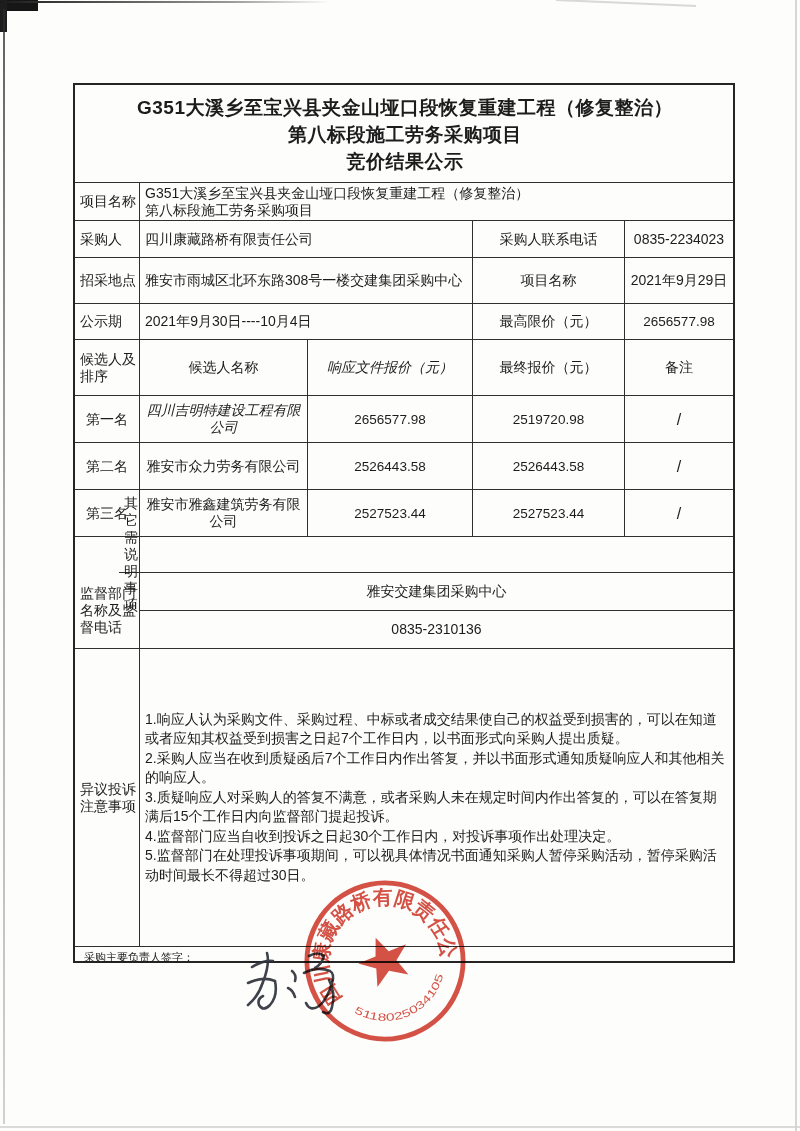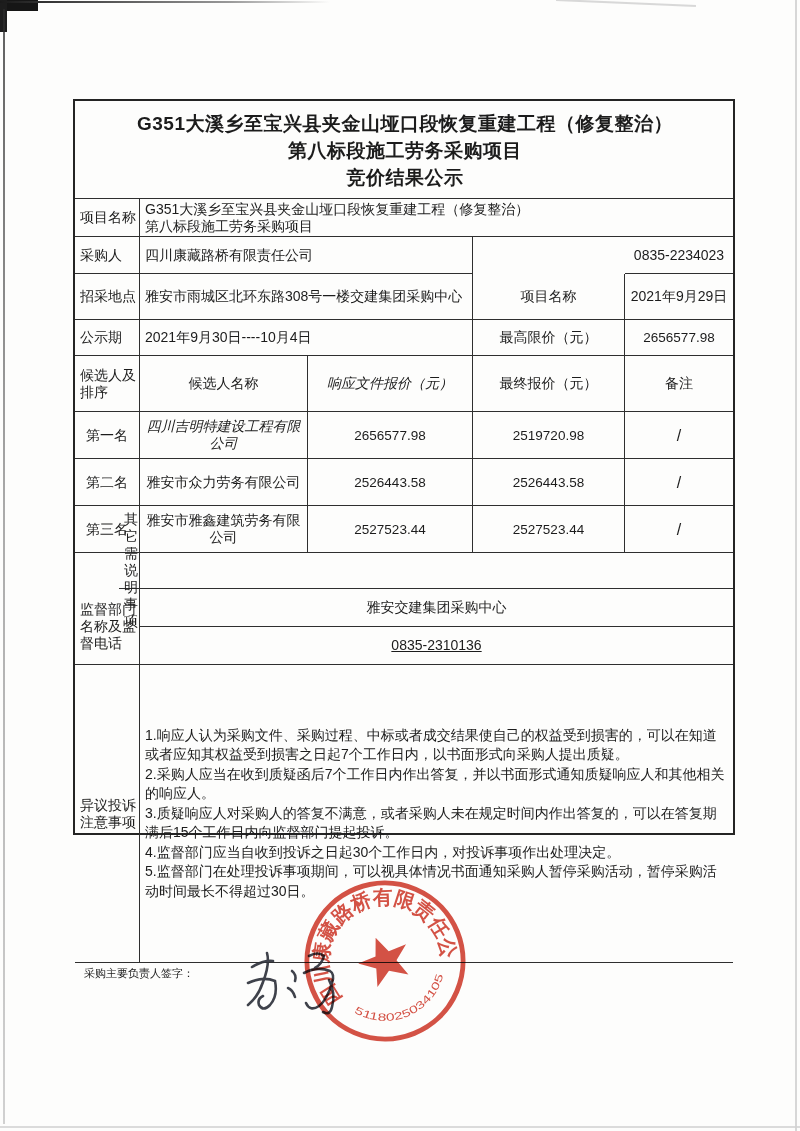--- a/index.html
+++ b/index.html
@@ -14,21 +14,21 @@
   .edge-corner-a{left:0;top:0;width:38px;height:11px;background:#161616;}
   .edge-corner-b{left:0;top:0;width:7px;height:32px;background:#1d1d1d;}
   .edge-top{left:0;top:1px;width:330px;height:2px;background:linear-gradient(90deg,#1a1a1a,#9a9a9a 70%,rgba(160,160,160,0));}
   .edge-top2{left:556px;top:2px;width:140px;height:2px;background:#b9b9b9;opacity:.55;transform:rotate(2.5deg);}
   .edge-left{left:3px;top:9px;width:2px;height:1115px;background:linear-gradient(180deg,#2a2a2a,#8f8f8f 45%,#c2c2c2);opacity:.75;}
   .edge-right{right:3px;top:0;width:2px;height:100%;background:#cdcdcd;opacity:.8;}
   .edge-bottom{left:0;bottom:3px;width:100%;height:2px;background:#d2d2d2;opacity:.8;}
 
   
   .doc{
-    position:absolute; left:73px; top:99px; width:662px; height:736px;
+    position:absolute; left:73px; top:83px; width:662px; height:880px;
     box-sizing:border-box; border:2px solid #242424;
     display:grid;
     grid-template-columns:65px 168px 165px 152px 1fr;
     grid-template-rows:98px 38px 37px 46px 36px 56px 47px 47px 47px 36px 38px 38px 298px 1fr;
     background:transparent;
     font-size:14px;
   }
   .cell{
     box-sizing:border-box;
     border-right:1.5px solid #2f2f2f;
@@ -73,20 +73,21 @@
       <div>第八标段施工劳务采购项目</div>
       <div>竞价结果公示</div>
     </div>
 
     <div class="cell" style="grid-column:1;grid-row:2;">项目名称</div>
     <div class="cell no-r pre" style="grid-column:2/-1;grid-row:2;line-height:16.5px;">G351大溪乡至宝兴县夹金山垭口段恢复重建工程（修复整治）
 第八标段施工劳务采购项目</div>
 
     <div class="cell" style="grid-column:1;grid-row:3;">采购人</div>
     <div class="cell" style="grid-column:2/span 2;grid-row:3;">四川康藏路桥有限责任公司</div>
+    <div class="cell center" style="grid-column:4;grid-row:3;">采购人联系电话</div>
     <div class="cell no-r center" style="grid-column:5;grid-row:3;">0835-2234023</div>
 
     <div class="cell" style="grid-column:1;grid-row:4;">招采地点</div>
     <div class="cell" style="grid-column:2/span 2;grid-row:4;line-height:17px;">雅安市雨城区北环东路308号一楼交建集团采购中心</div>
     <div class="cell center" style="grid-column:4;grid-row:4;">项目名称</div>
     <div class="cell no-r center" style="grid-column:5;grid-row:4;">2021年9月29日</div>
 
     <div class="cell" style="grid-column:1;grid-row:5;">公示期</div>
     <div class="cell" style="grid-column:2/span 2;grid-row:5;">2021年9月30日----10月4日</div>
     <div class="cell center" style="grid-column:4;grid-row:5;">最高限价（元）</div>
@@ -114,21 +115,21 @@
     <div class="cell center" style="grid-column:2;grid-row:9;">雅安市雅鑫建筑劳务有限公司</div>
     <div class="cell center" style="grid-column:3;grid-row:9;font-size:13.5px;">2527523.44</div>
     <div class="cell center" style="grid-column:4;grid-row:9;font-size:13.5px;">2527523.44</div>
     <div class="cell no-r center" style="grid-column:5;grid-row:9;font-size:16px;">/</div>
 
     <div class="cell" style="grid-column:1;grid-row:10;margin-left:44px;">其它需说明事项</div>
     <div class="cell no-r" style="grid-column:2/-1;grid-row:10;"></div>
 
     <div class="cell" style="grid-column:1;grid-row:11/span 2;">监督部门名称及监督电话</div>
     <div class="cell no-r center" style="grid-column:2/-1;grid-row:11;">雅安交建集团采购中心</div>
-    <div class="cell no-r center" style="grid-column:2/-1;grid-row:12;text-decoration:underline;">0835-2310136</div>
+    <div class="cell no-r center" style="grid-column:2/-1;grid-row:12;">0835-2310136</div>
 
     <div class="cell" style="grid-column:1;grid-row:13;">异议投诉注意事项</div>
     <div class="cell no-r" style="grid-column:2/-1;grid-row:13;">
       <div class="objection-text">1.响应人认为采购文件、采购过程、中标或者成交结果使自己的权益受到损害的，可以在知道或者应知其权益受到损害之日起7个工作日内，以书面形式向采购人提出质疑。
 2.采购人应当在收到质疑函后7个工作日内作出答复，并以书面形式通知质疑响应人和其他相关的响应人。
 3.质疑响应人对采购人的答复不满意，或者采购人未在规定时间内作出答复的，可以在答复期满后15个工作日内向监督部门提起投诉。
 4.监督部门应当自收到投诉之日起30个工作日内，对投诉事项作出处理决定。
 5.监督部门在处理投诉事项期间，可以视具体情况书面通知采购人暂停采购活动，暂停采购活动时间最长不得超过30日。</div>
     </div>
 

